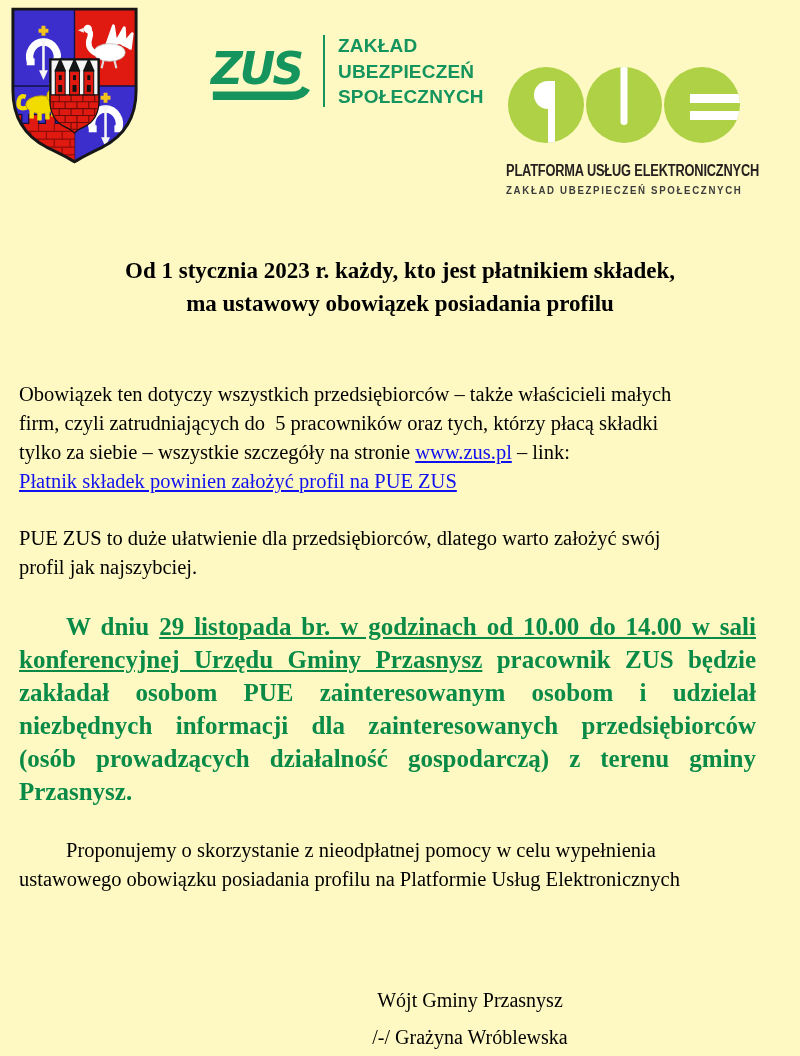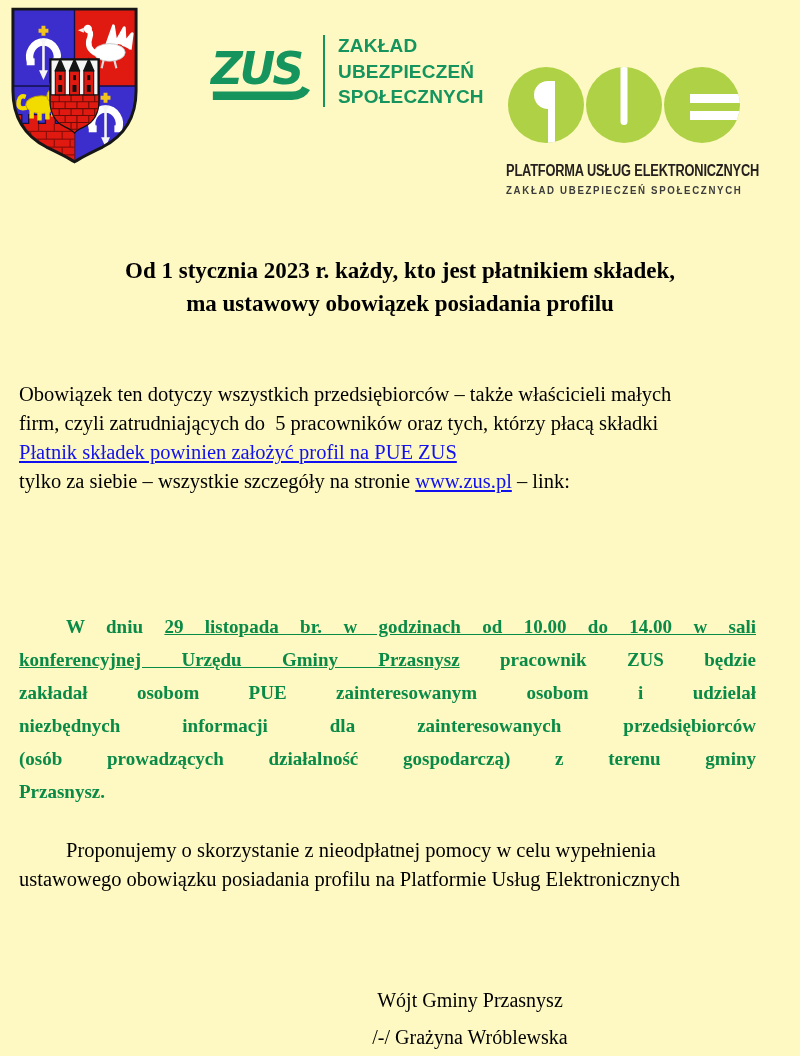--- a/index.html
+++ b/index.html
@@ -22,21 +22,21 @@
     font-size:10px;letter-spacing:1.7px;color:#3c3c3c;white-space:nowrap;margin-top:2px;
     transform:scaleX(0.97);transform-origin:0 50%;}
   
   .heading{position:absolute;left:0;right:0;top:254px;margin:0;
     font-size:23px;font-weight:bold;line-height:33px;text-align:center;}
   .block{position:absolute;left:19px;width:737px;margin:0;font-size:20.5px;line-height:29px;}
   .line{display:block;white-space:pre;}
   #para1{top:380px;}
   #para2{top:524px;}
   .link{color:#1110ee;text-decoration:underline;cursor:pointer;}
-  .green{top:610px;color:#0a8a47;font-weight:bold;font-size:19px;line-height:33px;}
+  .green{top:610px;color:#0a8a47;font-weight:bold;font-size:25px;line-height:33px;}
   .jline{display:block;text-align:justify;text-align-last:justify;}
   .jline.first{text-indent:47px;}
   .jline.last{text-align-last:left;}
   .green u{text-decoration:underline;}
   #para3{top:836px;}
   #para3 .line.indent{text-indent:47px;}
   
   .signature{position:absolute;left:134px;top:982px;width:672px;
     text-align:center;font-size:20px;line-height:37px;}
 </style>
@@ -169,24 +169,28 @@
   </div>
 
   <h1 class="heading">
     <div class="hl">Od 1 stycznia 2023 r. każdy, kto jest płatnikiem składek,</div>
     <div class="hl">ma ustawowy obowiązek posiadania profilu</div>
   </h1>
 
   <p class="block" id="para1">
     <span class="line">Obowiązek ten dotyczy wszystkich przedsiębiorców – także właścicieli małych</span>
     <span class="line">firm, czyli zatrudniających do  5 pracowników oraz tych, którzy płacą składki</span>
+    <span class="line"><span>tylko za siebie – wszystkie szczegóły na stronie </span><a href="#" class="link">www.zus.pl</a><span> – link:</span></span>
     <span class="line"><a href="#" class="link">Płatnik składek powinien założyć profil na PUE ZUS</a></span>
-    <span class="line"><span>tylko za siebie – wszystkie szczegóły na stronie </span><a href="#" class="link">www.zus.pl</a><span> – link:</span></span>
-  </p>
-
+  </p>
+
+  <p class="block" id="para2">
+    <span class="line">PUE ZUS to duże ułatwienie dla przedsiębiorców, dlatego warto założyć swój</span>
+    <span class="line">profil jak najszybciej.</span>
+  </p>
 
   <p class="block green">
     <span class="jline first"><span>W dniu </span><u>29 listopada br. w godzinach od 10.00 do 14.00 w sali</u></span>
     <span class="jline"><u>konferencyjnej Urzędu Gminy Przasnysz</u><span> pracownik ZUS będzie</span></span>
     <span class="jline">zakładał osobom PUE zainteresowanym osobom i udzielał</span>
     <span class="jline">niezbędnych informacji dla zainteresowanych przedsiębiorców</span>
     <span class="jline">(osób prowadzących działalność gospodarczą) z terenu gminy</span>
     <span class="jline last">Przasnysz.</span>
   </p>
 

